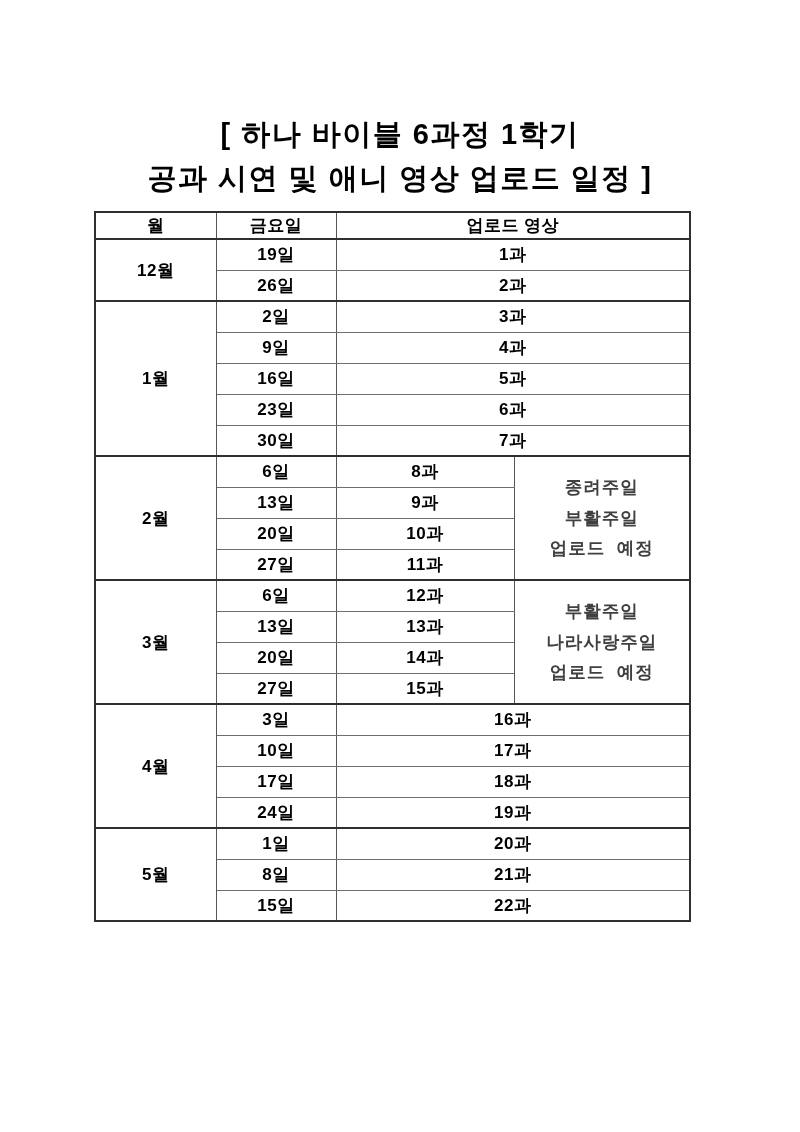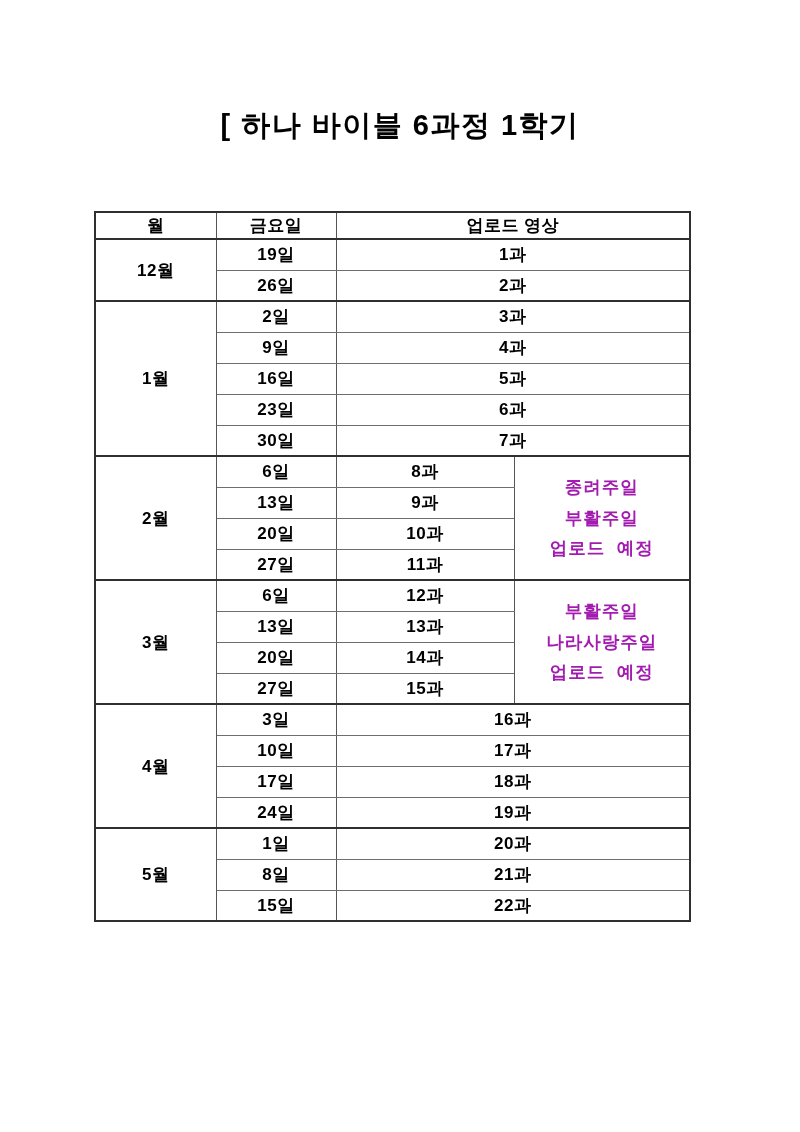--- a/index.html
+++ b/index.html
@@ -8,21 +8,21 @@
     position:relative;
     width:800px; height:1132px;
     margin:0 auto;
     background:#ffffff;
     color:#000;
     font-family:"Liberation Sans","DejaVu Sans",sans-serif;
     overflow:hidden;
   }
   .doc-title {
     position:absolute;
-    top:103px; left:0; width:100%;
+    top:112px; left:0; width:100%;
     text-align:center;
     font-size:29px;
     font-weight:700;
     letter-spacing:1.5px;
     line-height:44px;
   }
   .doc-title .line { white-space:pre; }
 
   table.schedule {
     position:absolute;
@@ -43,36 +43,37 @@
     font-size:17px;
     letter-spacing:0.5px;
     background:#ffffff;
     padding:0;
   }
   .schedule thead th { height:27px; }
   .schedule tbody td { height:31px; }
   .schedule tr.group-start td { border-top:2px solid #2f2f2f; }
   .schedule thead th { border-bottom:2px solid #2f2f2f; }
   .schedule td.note-cell {
-    color:#a21caf;
+    color:#404040;
     font-size:17.5px;
     letter-spacing:1px;
   }
   .schedule td.note-cell .note-line {
     line-height:30.5px;
     white-space:pre;
   }
 </style>
 </head>
 <body>
 
 <div class="page">
 
   <div class="doc-title">
     <div class="line">[ 하나 바이블 6과정 1학기</div>
+    <div class="line">공과 시연 및 애니 영상 업로드 일정 ]</div>
   </div>
 
   <table class="schedule">
     <colgroup>
       <col style="width:121px">
         <col style="width:120px">
         <col style="width:178px">
         <col style="width:176px">
     </colgroup>
     <thead>

